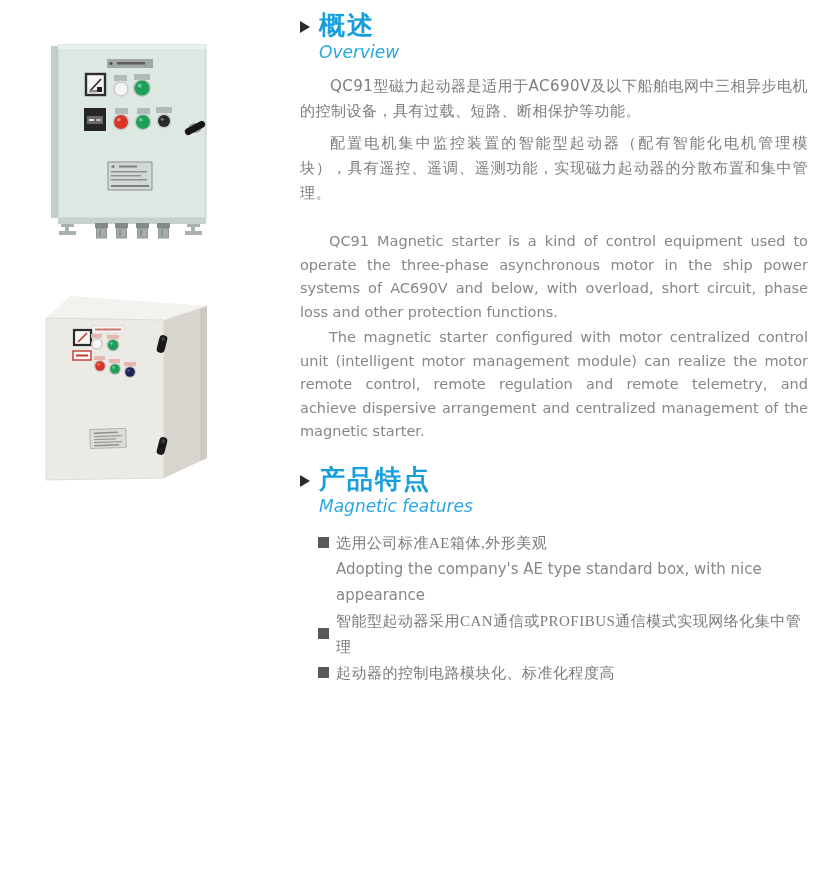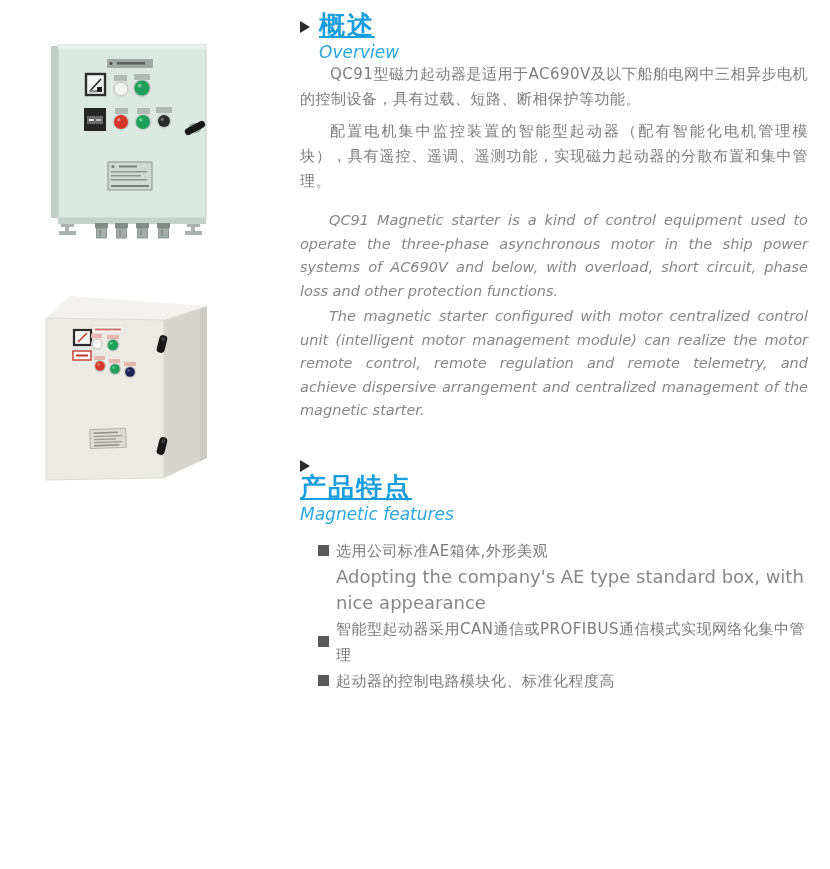--- a/index.html
+++ b/index.html
@@ -10,37 +10,37 @@
   .photo{position:absolute;}
   .photo-front{left:45px;top:40px;}
   .photo-side{left:40px;top:288px;}
 
   
   .content{position:absolute;left:300px;top:10px;width:508px;}
 
   .section-head{display:flex;align-items:flex-start;}
   .tri{width:0;height:0;border-left:10px solid #2b2b2b;border-top:6px solid transparent;
        border-bottom:6px solid transparent;margin:11px 9px 0 0;flex:none;}
-  .head-text h2{margin:0;font-size:26px;line-height:30px;font-weight:bold;color:#179fdd;letter-spacing:2px;text-decoration:underline;}
+  .head-text h2{margin:0;font-size:26px;line-height:30px;font-weight:bold;color:#179fdd;letter-spacing:2px;}
   .head-text .sub{font-size:17px;line-height:20px;color:#2aa7e2;margin-top:2px;font-style:italic;}
 
-  .zh-paras{margin-top:0;}
+  .zh-paras{margin-top:12px;}
   .zh-paras p{margin:0 0 7px 0;font-size:15px;line-height:25px;color:#7d7d7d;
               text-align:justify;text-indent:2em;letter-spacing:0.5px;}
-  .en-paras{margin-top:15px;font-style:italic;}
+  .en-paras{margin-top:24px;}
   .en-paras p{margin:0 0 2px 0;font-size:14.5px;line-height:23.5px;color:#878787;
               text-align:justify;text-indent:2em;}
 
-  .features-head{margin-top:26px;flex-direction:column;}
+  .features-head{margin-top:20px;}
   .features-list{margin-top:14px;}
   .feat{margin:0;}
   .feat-zh{display:flex;align-items:center;margin:0 0 0 18px;font-size:15px;line-height:26px;
-           color:#7b7b7b;letter-spacing:0.5px;}
+           color:#7b7b7b;letter-spacing:0.5px;font-family:Liberation Serif, serif;}
   .bullet{width:11px;height:11px;background:#595959;margin-right:7px;flex:none;}
-  .feat-en{margin:0 0 0 36px;font-size:18px;line-height:26px;color:#878787;}
+  .feat-en{margin:0 0 0 36px;font-size:15px;line-height:26px;color:#878787;}
 </style>
 </head>
 <body>
 
 <div class="page">
 
   <svg class="photo photo-front" width="172" height="205" viewBox="0 0 172 205">
 
     <rect x="6" y="6" width="8" height="172" fill="#c2cdc8"></rect>
 

